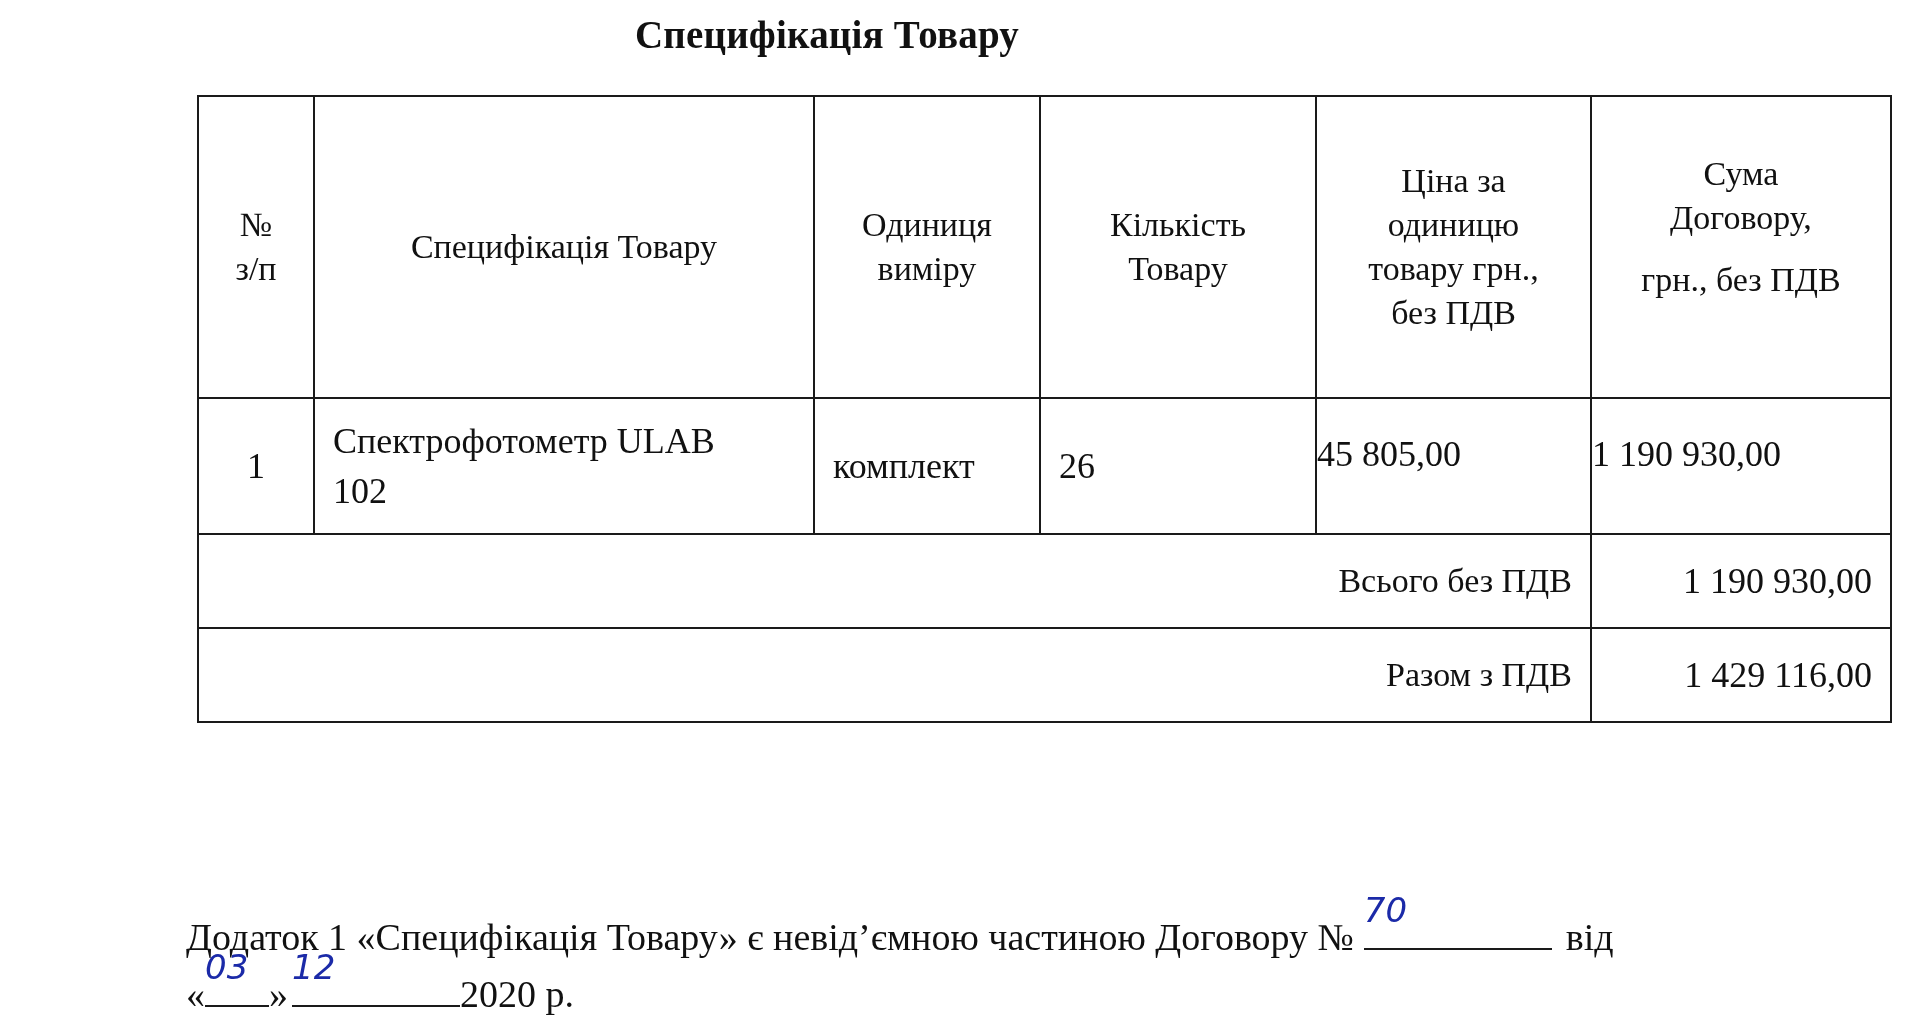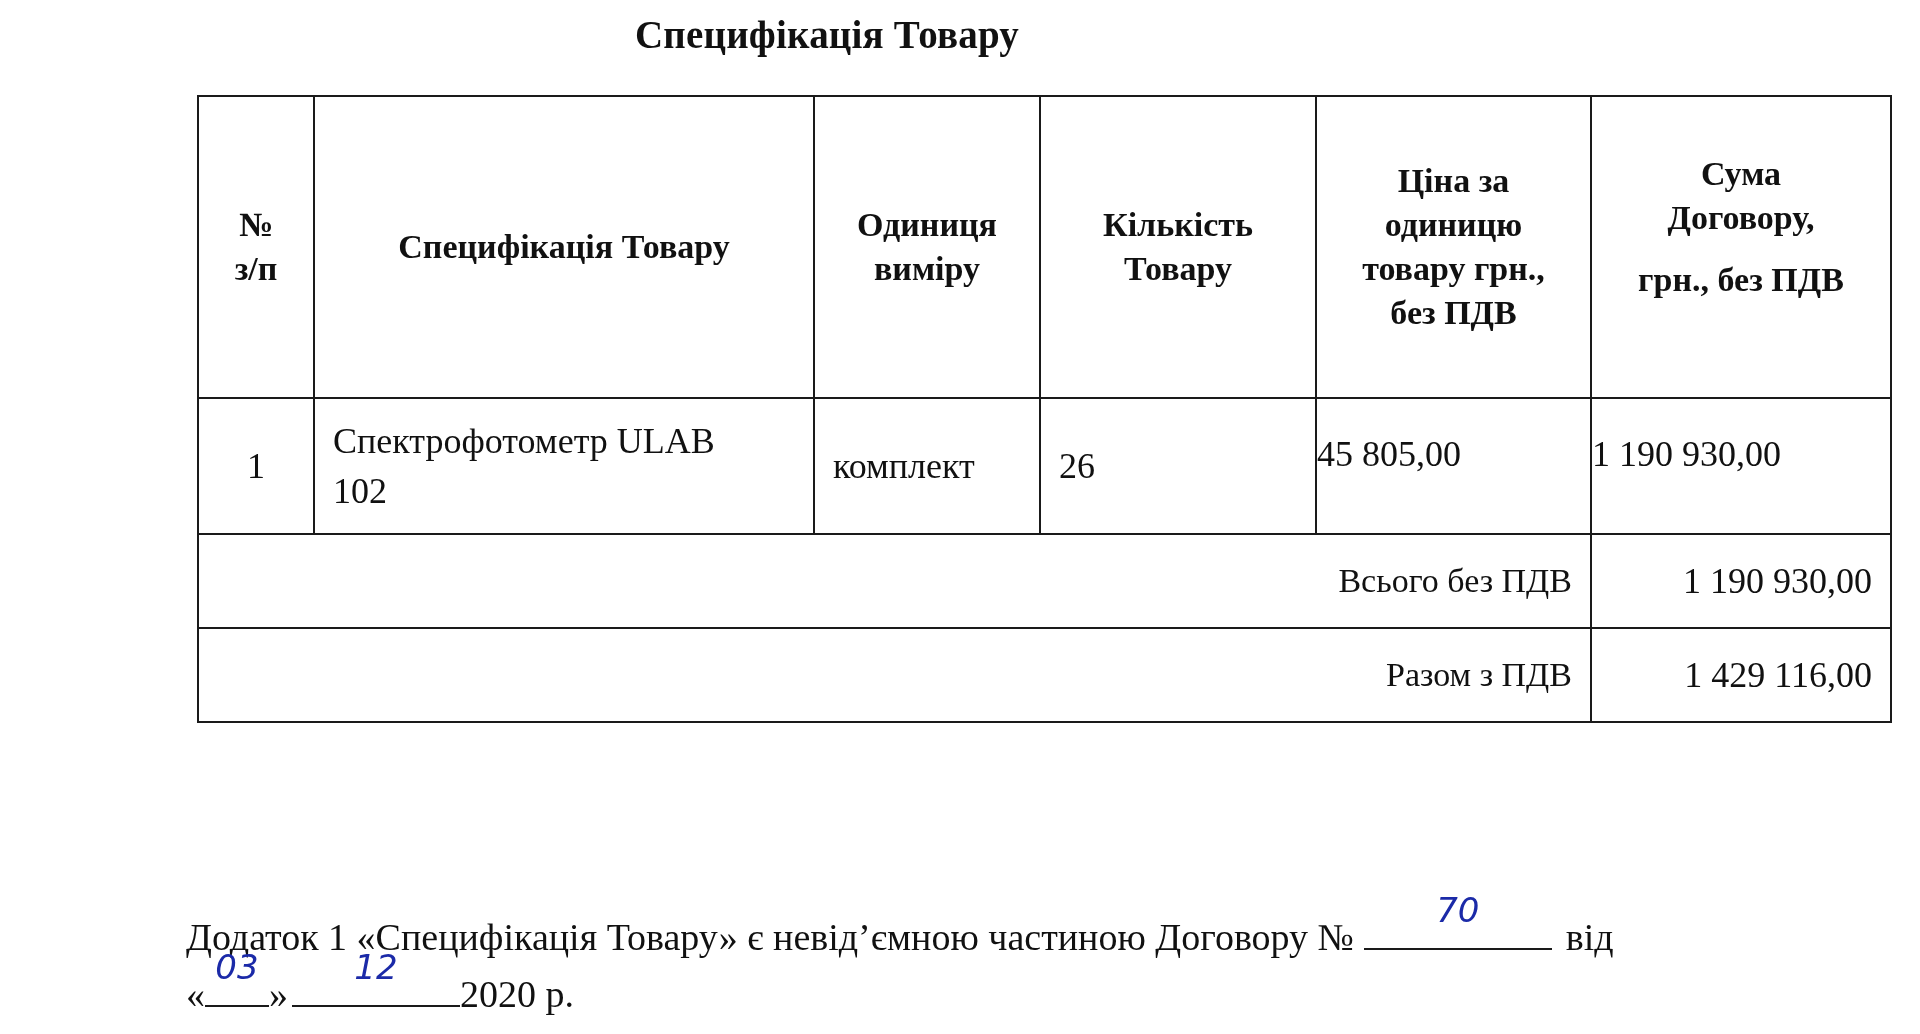--- a/index.html
+++ b/index.html
@@ -28,21 +28,21 @@
       width: 1693px;
       border-collapse: collapse;
       table-layout: fixed;
     }
     table.spec td, table.spec th {
       border: 2px solid #1a1a1a;
       padding: 0;
       vertical-align: middle;
     }
     table.spec th {
-      font-weight: bold;
+      font-weight: normal;
       font-size: 34px;
       line-height: 44px;
       text-align: center;
     }
     .hdr-row { height: 302px; }
     .item-row { height: 136px; }
     .total-row { height: 94px; }
     .item-row td {
       font-size: 36px;
       line-height: 50px;
@@ -88,21 +88,21 @@
       text-align: center;
     }
     .hand {
       position: absolute;
       left: 0; right: 0;
       top: -18px;
       font-family: "DejaVu Sans", sans-serif;
       font-style: italic;
       color: #1b2aa8;
       font-size: 34px;
-      text-align: center;
+      text-align: left;
       line-height: 40px;
     }
     .blank-contract { width: 188px; margin-left: 10px; margin-right: 14px; }
     .blank-day { width: 64px; }
     .blank-month { width: 168px; margin-left: 4px; }
     .hdr-sum-gap { display: block; height: 18px; }
   </style>
 </head>
 <body>
 

